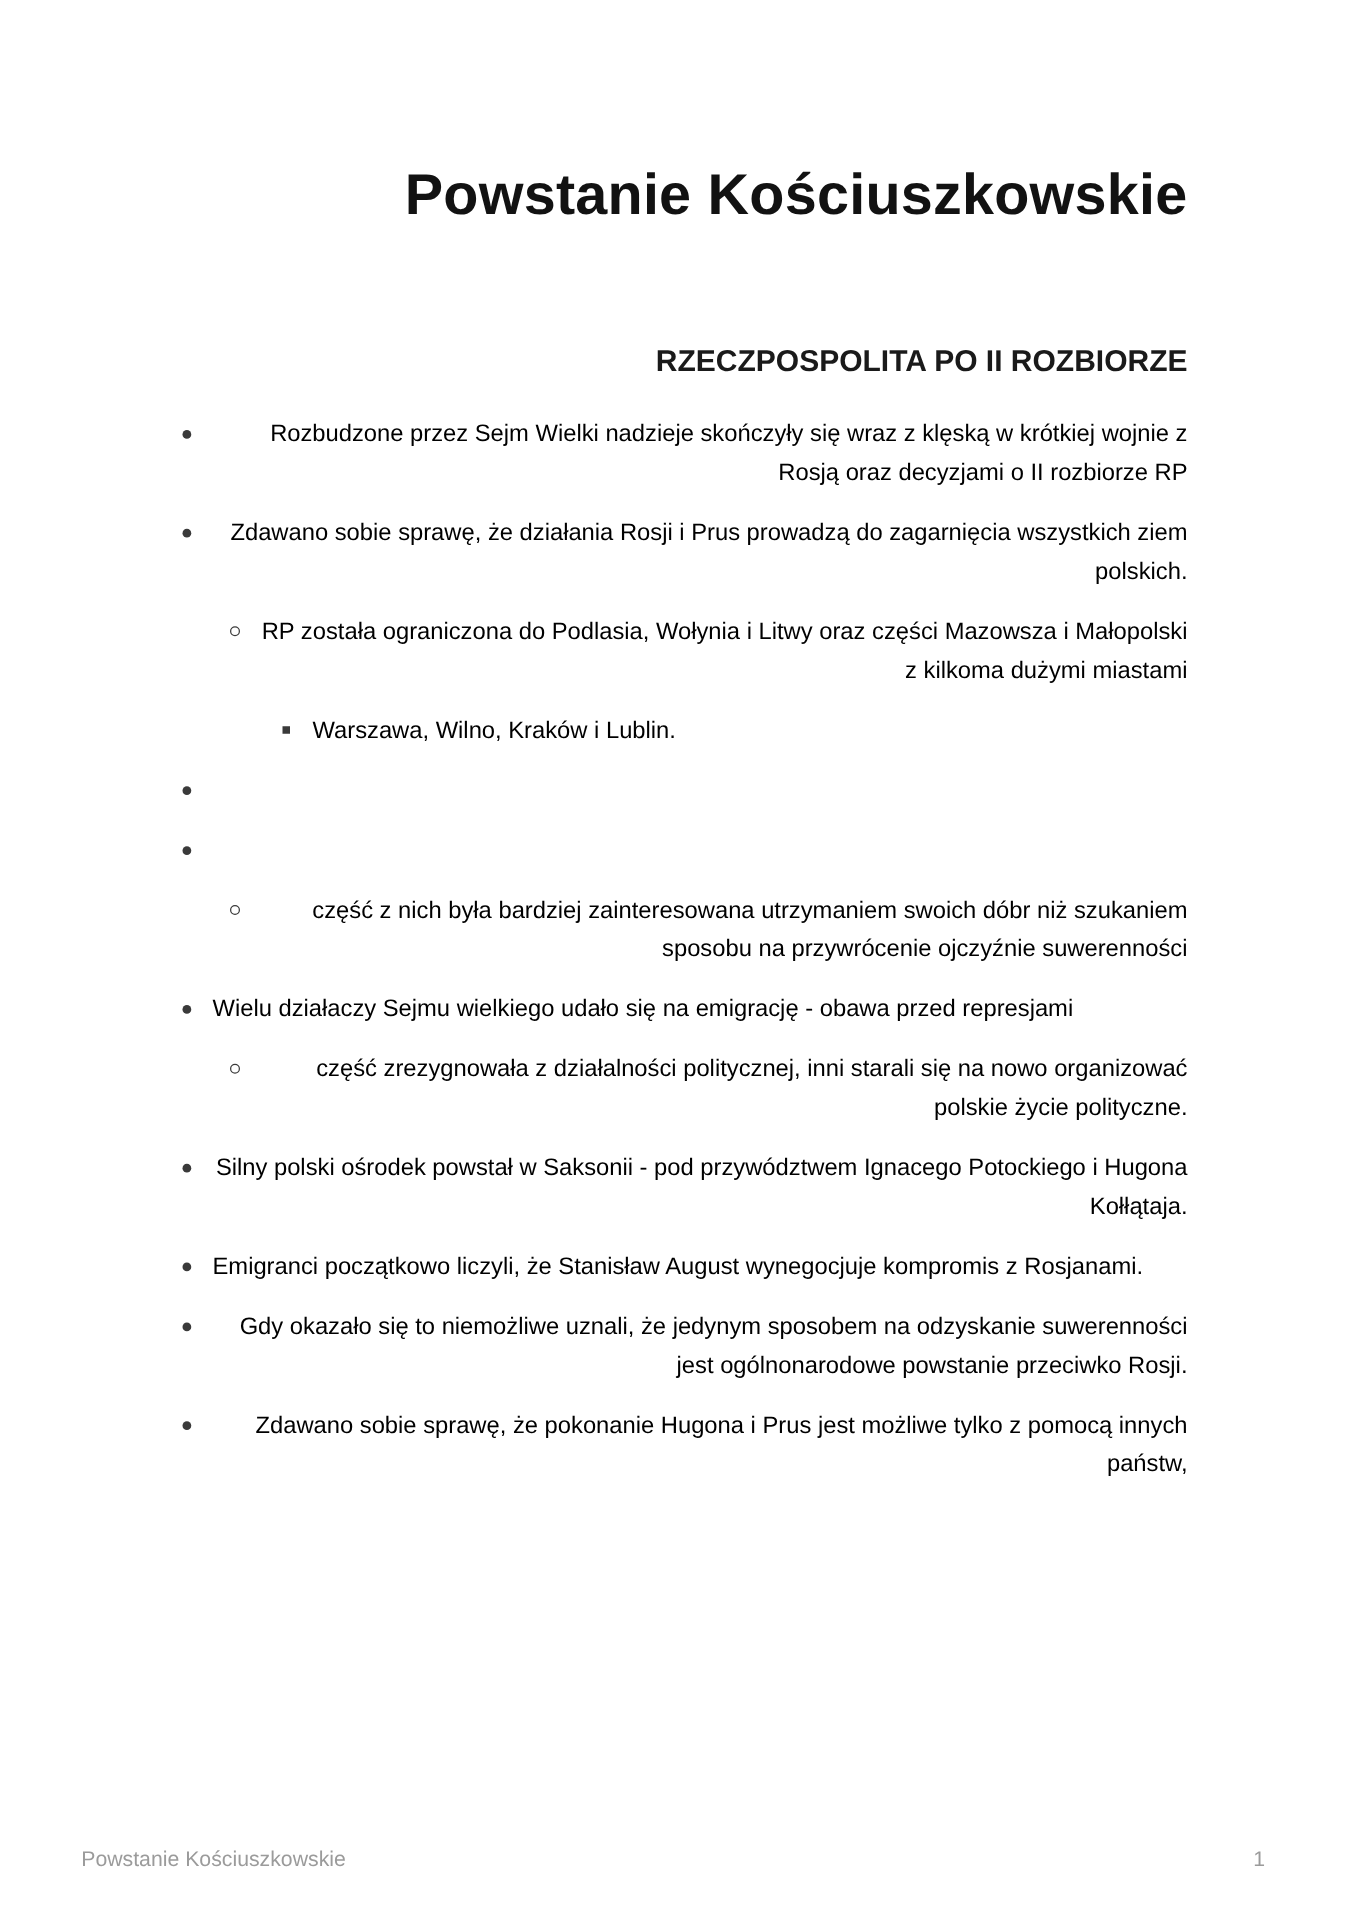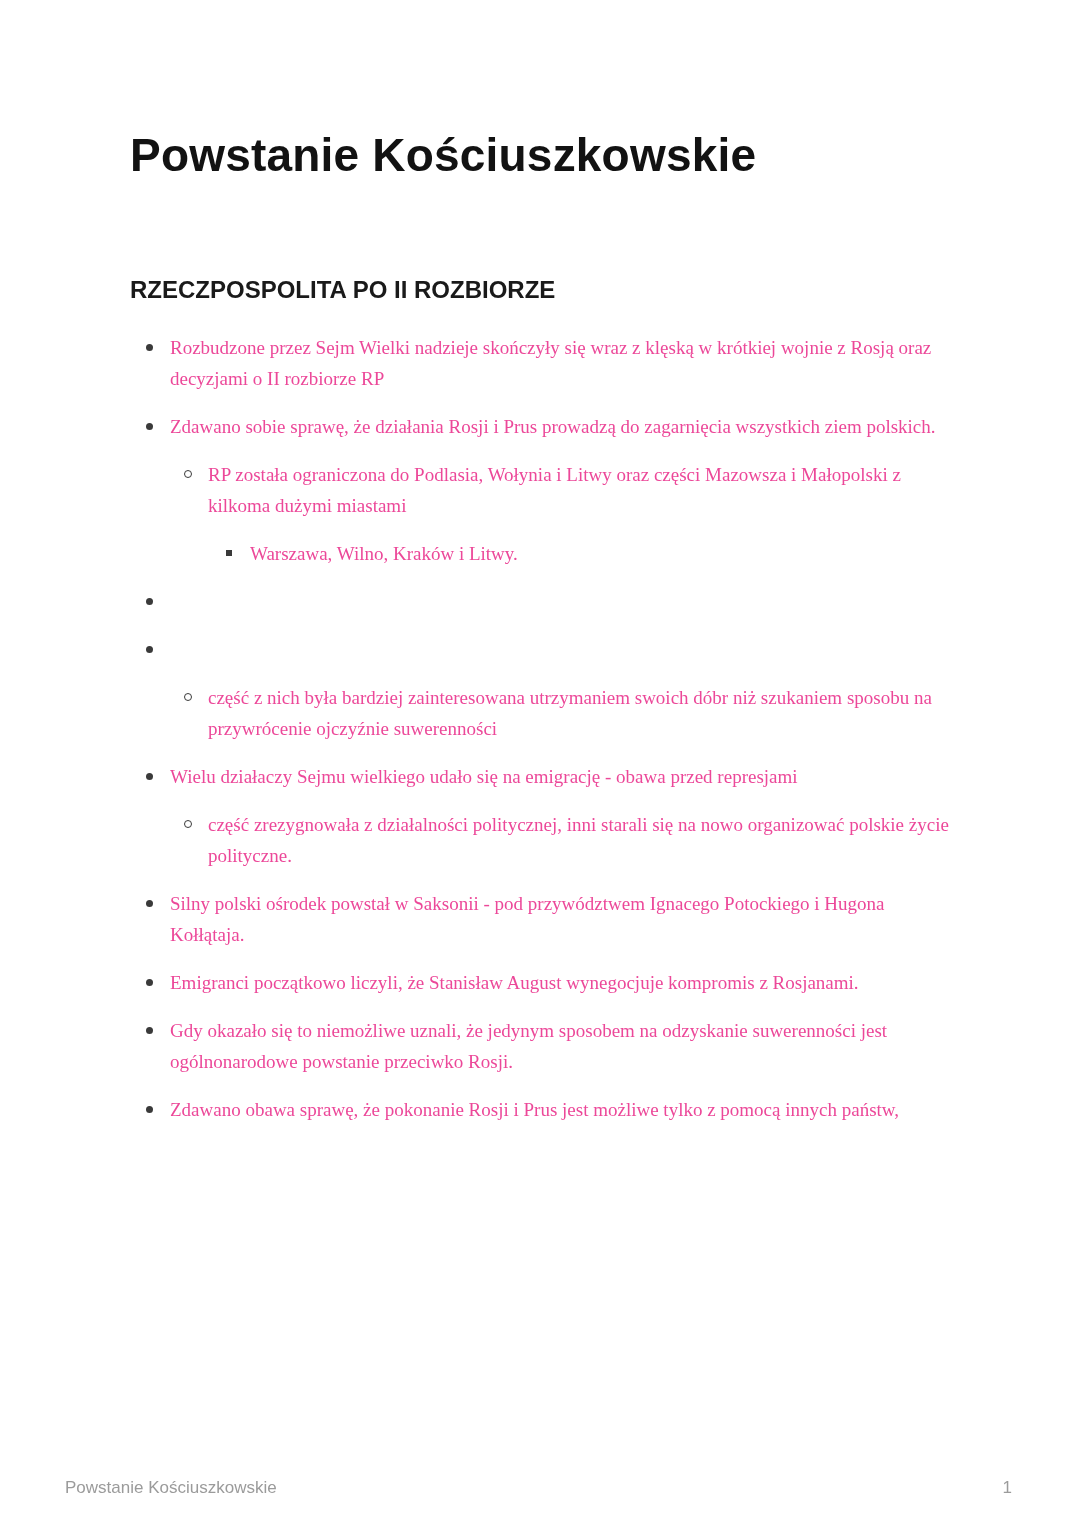--- a/index.html
+++ b/index.html
@@ -10,20 +10,21 @@
     position: relative;
     font-family: "Liberation Sans", "DejaVu Sans", sans-serif;
     color: #333333;
     overflow: hidden;
   }
   .page {
     width: 1080px;
     height: 1528px;
     position: relative;
     background: #ffffff;
+    text-align: right;
   }
   .content {
     padding: 128px 130px 0 130px;
   }
   .doc-title {
     font-size: 46px;
     font-weight: 700;
     color: #121212;
     letter-spacing: 0.2px;
     margin-bottom: 94px;
@@ -34,22 +35,21 @@
     color: #1a1a1a;
     margin-bottom: 28px;
   }
   .list { }
   .li {
     display: flex;
     align-items: flex-start;
     margin-bottom: 17px;
     font-size: 19px;
     line-height: 31px;
-    color: #ec4899;
-    font-family: Liberation Serif, serif;
+    color: #000000;
   }
   .li .marker {
     flex: 0 0 8px;
     display: inline-block;
     position: relative;
     height: 31px;
   }
   .li .marker::before {
     content: "";
     position: absolute;
@@ -116,21 +116,21 @@
         <span class="li-text">Zdawano sobie sprawę, że działania Rosji i Prus prowadzą do zagarnięcia wszystkich ziem polskich.</span>
       </div>
 
       <div class="li l2">
         <span class="marker"></span>
         <span class="li-text">RP została ograniczona do Podlasia, Wołynia i Litwy oraz części Mazowsza i Małopolski z kilkoma dużymi miastami</span>
       </div>
 
       <div class="li l3">
         <span class="marker"></span>
-        <span class="li-text">Warszawa, Wilno, Kraków i Litwy.</span>
+        <span class="li-text">Warszawa, Wilno, Kraków i Lublin.</span>
       </div>
 
       <div class="li l1">
         <span class="marker"></span>
       </div>
 
       <div class="li l1">
         <span class="marker"></span>
       </div>
 
@@ -161,21 +161,21 @@
       </div>
 
       <div class="li l1">
         <span class="marker"></span>
         <span class="li-text">Gdy okazało się to niemożliwe uznali, że jedynym sposobem na odzyskanie suwerenności jest ogólnonarodowe powstanie przeciwko Rosji.</span>
       </div>
 
 
       <div class="li l1">
         <span class="marker"></span>
-        <span class="li-text">Zdawano obawa sprawę, że pokonanie Rosji i Prus jest możliwe tylko z pomocą innych państw,</span>
+        <span class="li-text">Zdawano sobie sprawę, że pokonanie Hugona i Prus jest możliwe tylko z pomocą innych państw,</span>
       </div>
 
     </div>
   </div>
 
   <div class="footer">
     <span>Powstanie Kościuszkowskie</span>
     <span>1</span>
   </div>
 </div>

